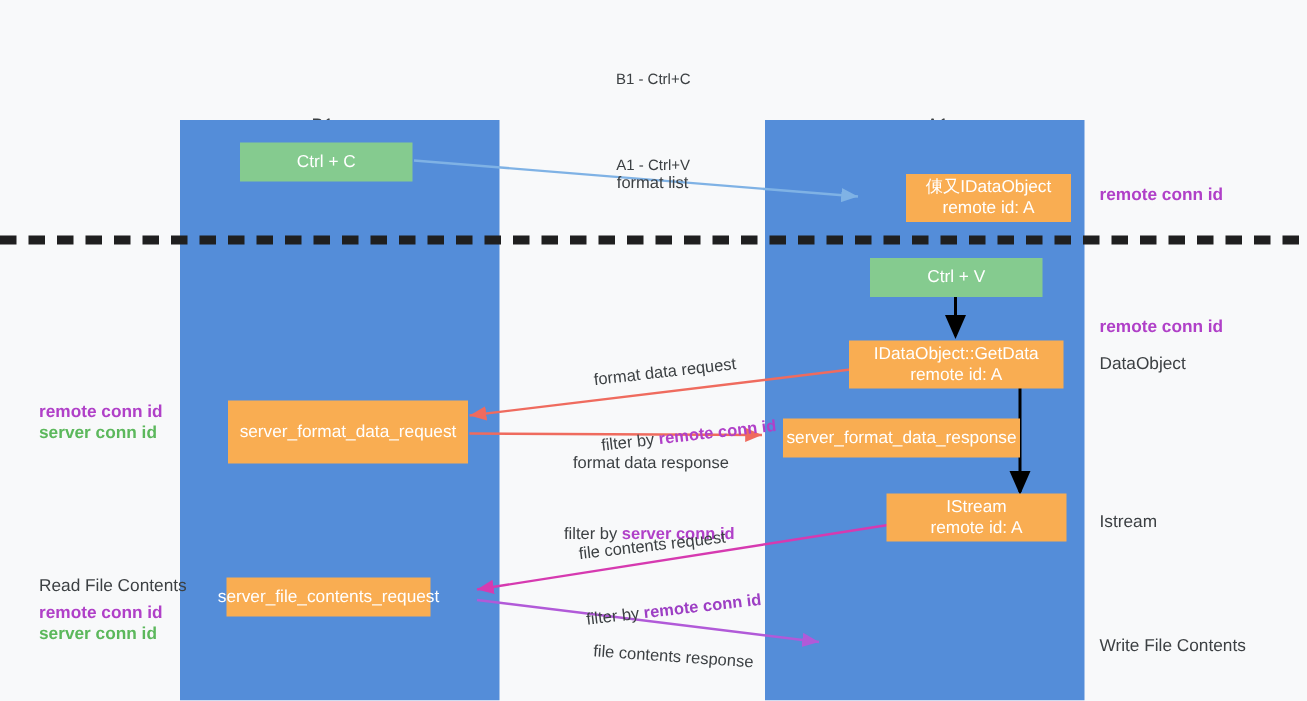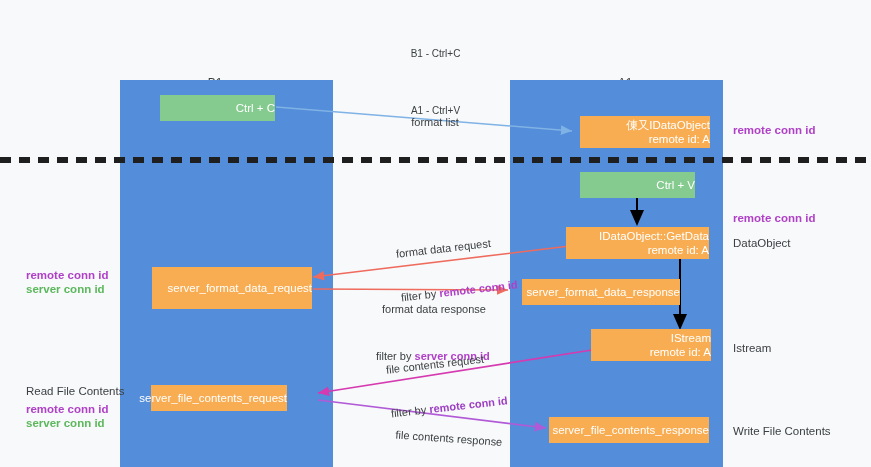--- a/index.html
+++ b/index.html
@@ -50,21 +50,21 @@
     position: absolute;
     background: #548dd9;
   }
 
   
   .node {
     position: absolute;
     box-sizing: border-box;
     display: flex;
     flex-direction: column;
-    align-items: flex-end;
+    align-items: center;
     justify-content: center;
     color: #ffffff;
     font-size: 11.5px;
     line-height: 14px;
     text-align: center;
     white-space: pre;
   }
   .node.green { background: #85cb8f; }
   .node.orange { background: #f9ad52; }
 
@@ -154,21 +154,21 @@
 
     <line x1="592" y1="350" x2="318" y2="393" stroke="#d63ab0" stroke-width="1.6" marker-end="url(#ah-magenta)"></line>
 
     <line x1="318" y1="400" x2="546" y2="428" stroke="#b15ad8" stroke-width="1.6" marker-end="url(#ah-violet)"></line>
   </svg>
 
   <div class="node green" style="left:160px; top:95px; width:115px; height:26px;">
     <span>Ctrl + C</span>
   </div>
 
-  <div class="node orange" style="left:580px; top:116px; width:130px; height:32px;">
+  <div class="node orange" style="left:604px; top:116px; width:110px; height:32px;">
     <span>倲⼜IDataObject</span>
     <span>remote id: A</span>
   </div>
 
   <div class="node green" style="left:580px; top:172px; width:115px; height:26px;">
     <span>Ctrl + V</span>
   </div>
 
   <div class="node orange" style="left:566px; top:227px; width:143px; height:32px;">
     <span>IDataObject::GetData</span>
@@ -185,23 +185,20 @@
 
   <div class="node orange" style="left:591px; top:329px; width:120px; height:32px;">
     <span>IStream</span>
     <span>remote id: A</span>
   </div>
 
   <div class="node orange" style="left:151px; top:385px; width:136px; height:26px;">
     <span>server_file_contents_request</span>
   </div>
 
-  <div class="node orange" style="left:549px; top:417px; width:160px; height:26px;">
-    <span>server_file_contents_response</span>
-  </div>
 
   <div class="edge-label" style="left:399px; top:101px;">
     <span>format list</span>
   </div>
 
   <div class="edge-label" style="left:392px; top:219px; transform:rotate(-6.5deg); transform-origin: left top;">
     <div>format data request</div>
     <div style="margin-top:2px;"><span>filter by </span><span class="hl-purple">remote conn id</span></div>
   </div>
 

